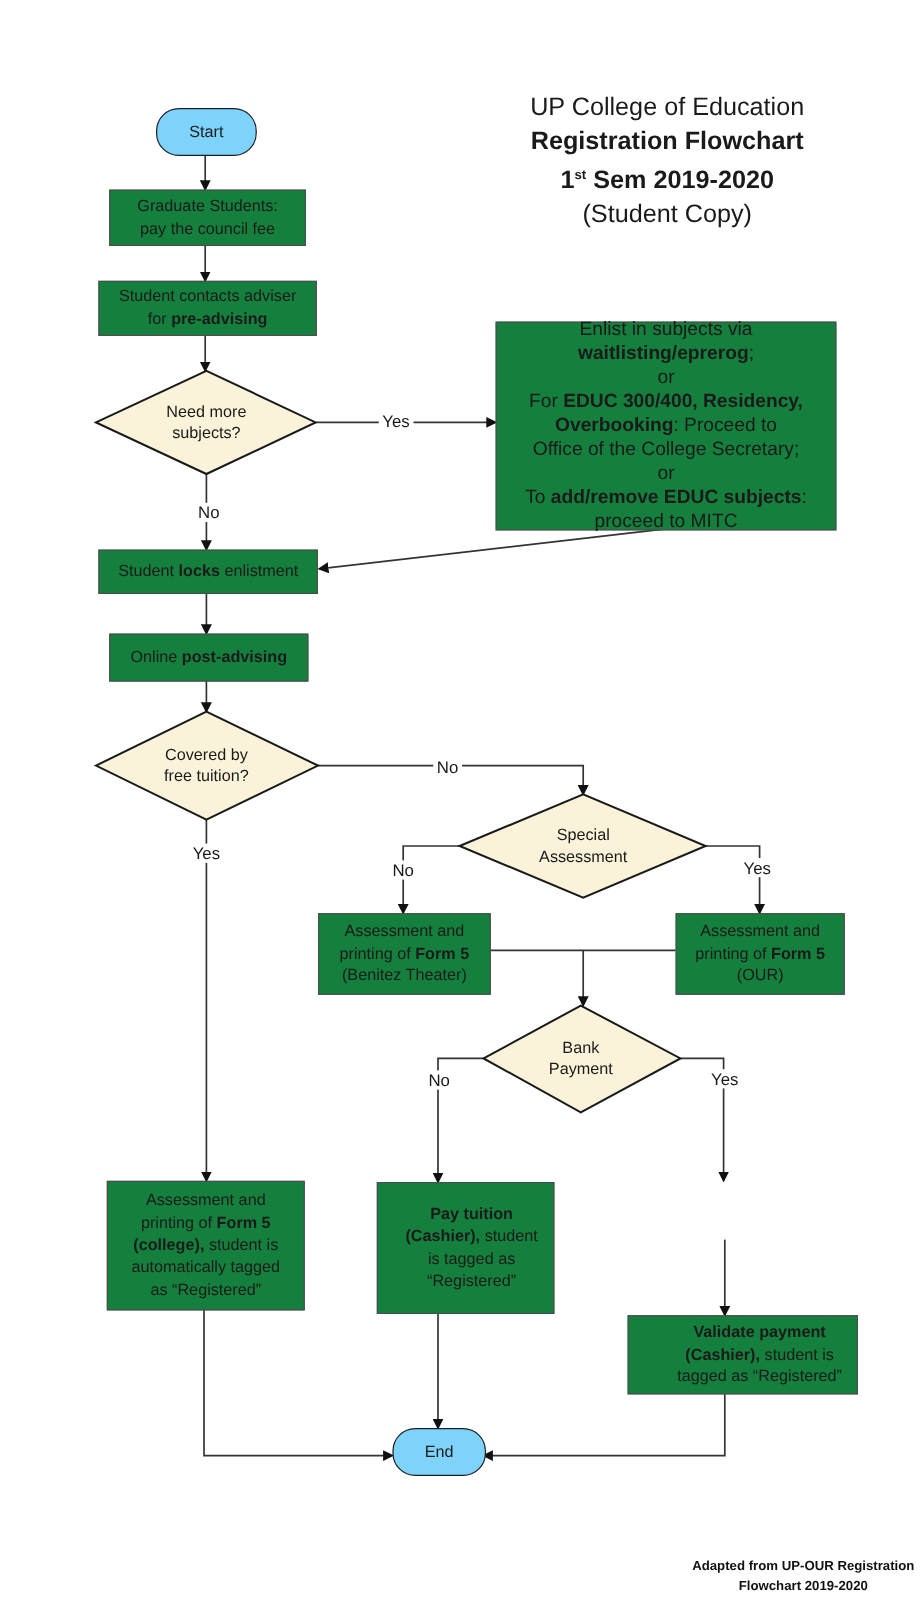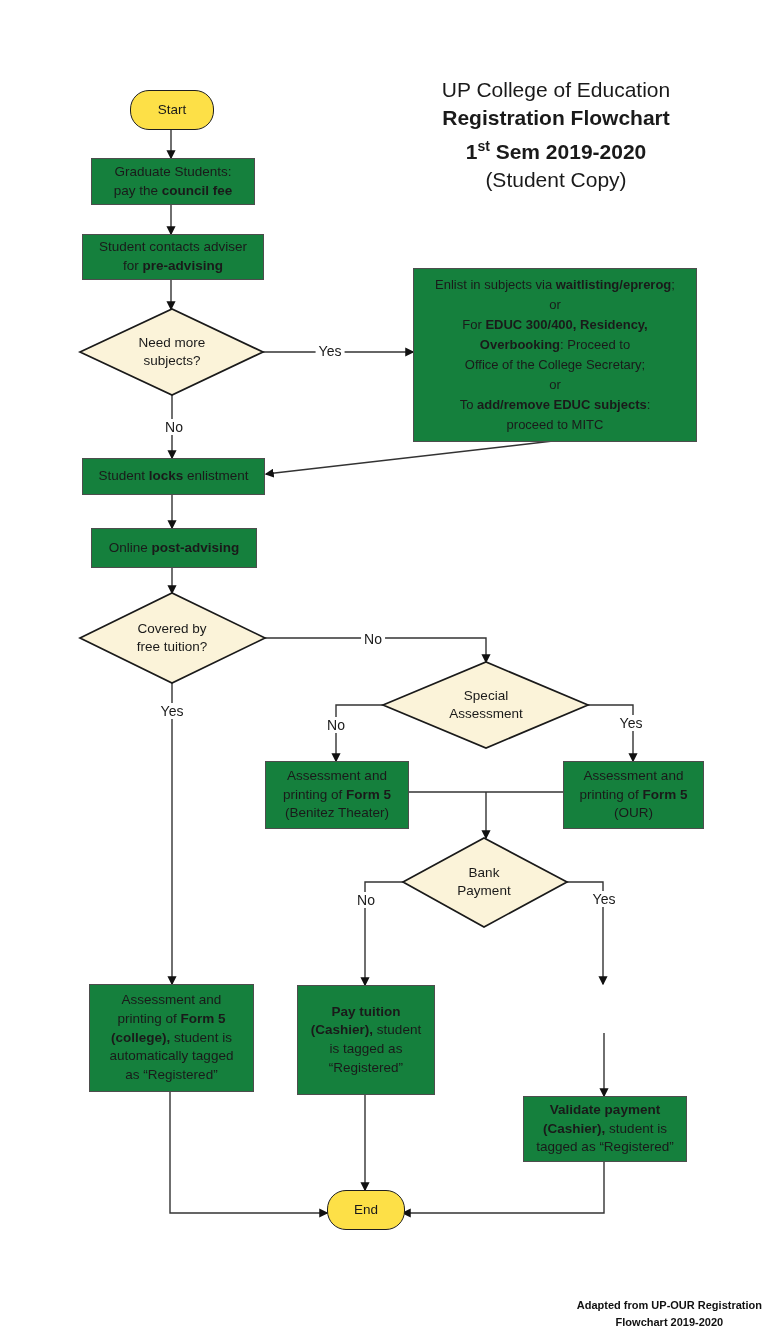--- a/index.html
+++ b/index.html
@@ -2,30 +2,30 @@
 <html><head>
 <meta charset="utf-8">
 <style>
   html,body{margin:0;padding:0;background:#fff;}
   .canvas{position:relative;width:768px;height:1336px;background:#ffffff;overflow:hidden;
           font-family:"Liberation Sans",sans-serif;color:#1a1a1a;}
   svg.wires{position:absolute;left:0;top:0;z-index:1;}
   .node{position:absolute;z-index:2;display:flex;align-items:center;justify-content:center;
         text-align:center;font-size:13.5px;line-height:1.38;}
   .proc{background:#15803d;border:1.5px solid #4d4d4d;}
-  .pill{background:#fde047;border:1.6px solid #1f1f1f;border-radius:19px;}
-  .bigbox{font-size:13px;line-height:20px;}
+  .pill{background:#7dd3fc;border:1.6px solid #1f1f1f;border-radius:19px;}
+  .bigbox{font-size:16px;line-height:20px;}
   .dlabel{position:absolute;z-index:2;text-align:center;font-size:13.5px;line-height:1.32;
           transform:translate(-50%,-50%);}
   .elabel{position:absolute;z-index:3;background:#ffffff;padding:0 3px;font-size:14px;
           transform:translate(-50%,-50%);}
   .title{position:absolute;top:76px;left:556px;transform:translateX(-50%);text-align:center;
          font-size:21px;line-height:28px;white-space:nowrap;z-index:2;}
   .title .b{font-weight:700;}
-  .title sup{font-size:14px;}
+  .title sup{font-size:11px;}
   .footer{position:absolute;right:6px;top:1297px;text-align:center;font-size:11px;
           font-weight:600;line-height:1.55;z-index:2;color:#111;}
 </style>
 </head>
 <body>
 
 <div class="canvas">
 
   <svg class="wires" width="768" height="1336" viewBox="0 0 768 1336">
     <defs>
@@ -73,21 +73,21 @@
   <div class="node pill" style="left:130px;top:90px;width:82px;height:38px;">
     <div>Start</div>
   </div>
   <div class="node pill" style="left:327px;top:1190px;width:76px;height:38px;">
     <div>End</div>
   </div>
 
   <div class="node proc" style="left:91px;top:158px;width:162px;height:45px;">
     <div>
         <div><span>Graduate Students:</span></div>
-        <div><span>pay the </span><span style="font-weight: 700;">council fee</span></div>
+        <div><span>pay the </span><span style="font-weight: 400;">council fee</span></div>
       </div>
   </div>
   <div class="node proc" style="left:82px;top:234px;width:180px;height:44px;">
     <div>
         <div><span>Student contacts adviser</span></div>
         <div><span>for </span><span style="font-weight: 700;">pre-advising</span></div>
       </div>
   </div>
   <div class="node proc bigbox" style="left:413px;top:268px;width:282px;height:172px;">
     <div>
@@ -127,29 +127,29 @@
   </div>
   <div class="node proc" style="left:89px;top:984px;width:163px;height:106px;">
     <div>
         <div><span>Assessment and</span></div>
         <div><span>printing of </span><span style="font-weight: 700;">Form 5</span></div>
         <div><span style="font-weight: 700;">(college),</span><span> student is</span></div>
         <div><span>automatically tagged</span></div>
         <div><span>as “Registered”</span></div>
       </div>
   </div>
-  <div class="node proc" style="left:297px;top:985px;width:136px;height:108px;">
+  <div class="node proc" style="left:314px;top:985px;width:136px;height:108px;padding-left:10px;">
     <div>
         <div><span style="font-weight: 700;">Pay tuition</span></div>
         <div><span style="font-weight: 700;">(Cashier),</span><span> student</span></div>
         <div><span>is tagged as</span></div>
         <div><span>“Registered”</span></div>
       </div>
   </div>
-  <div class="node proc" style="left:523px;top:1096px;width:162px;height:64px;">
+  <div class="node proc" style="left:523px;top:1096px;width:162px;height:64px;padding-left:28px;">
     <div>
         <div><span style="font-weight: 700;">Validate payment</span></div>
         <div><span style="font-weight: 700;">(Cashier),</span><span> student is</span></div>
         <div><span>tagged as “Registered”</span></div>
       </div>
   </div>
 
   <div class="dlabel" style="left:172px;top:352px;width:120px;">
     <div>
         <div><span>Need more</span></div>

